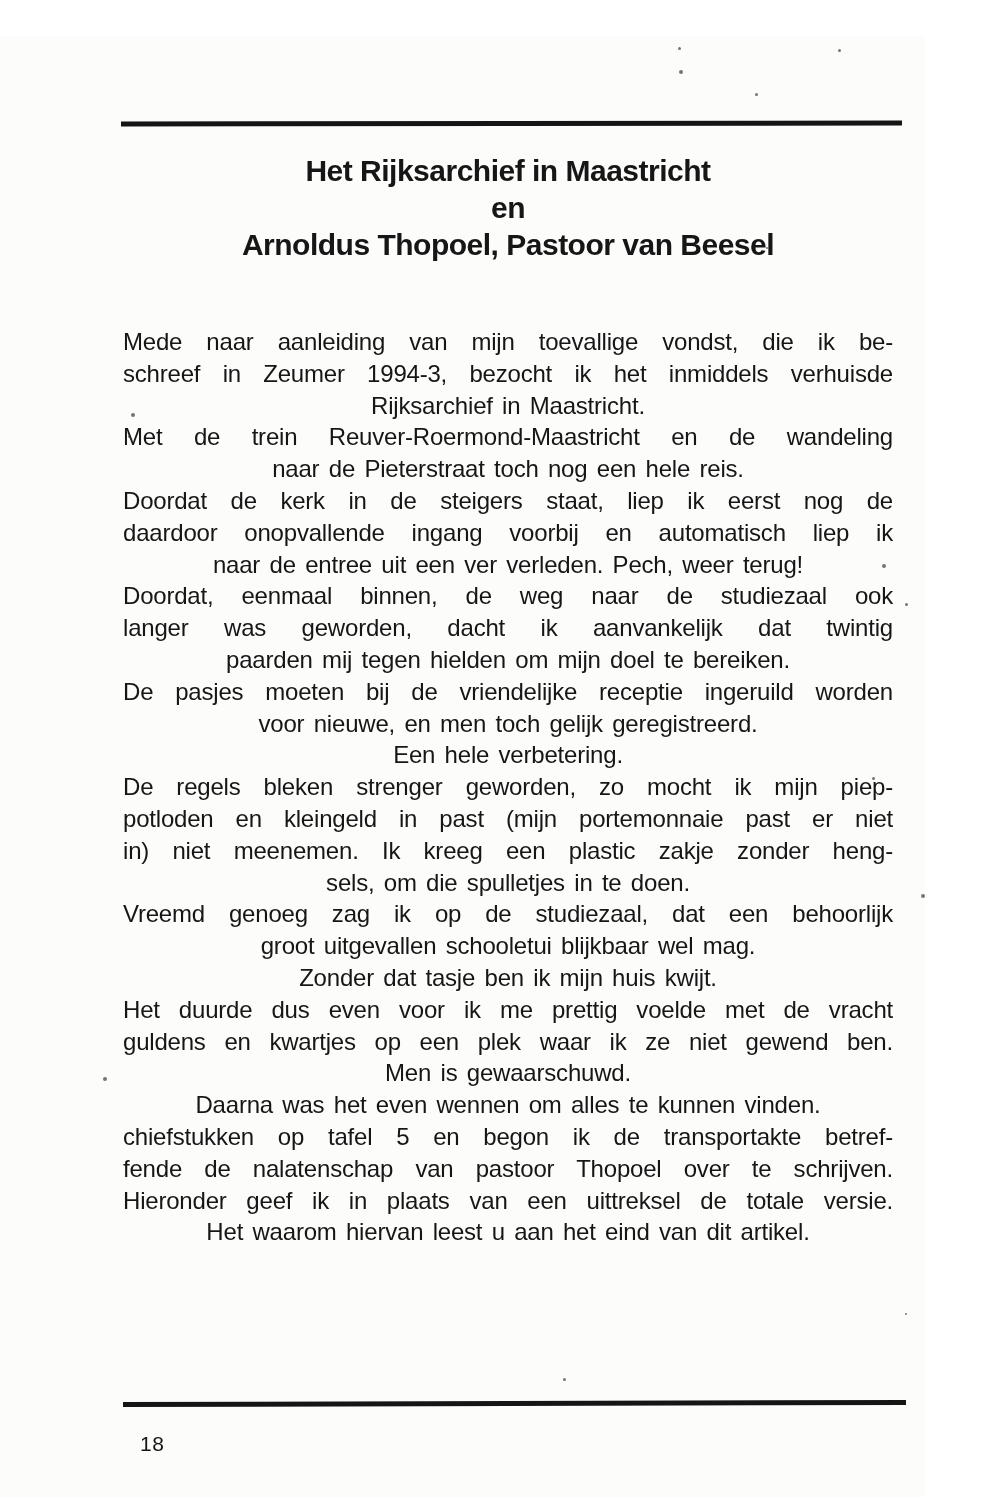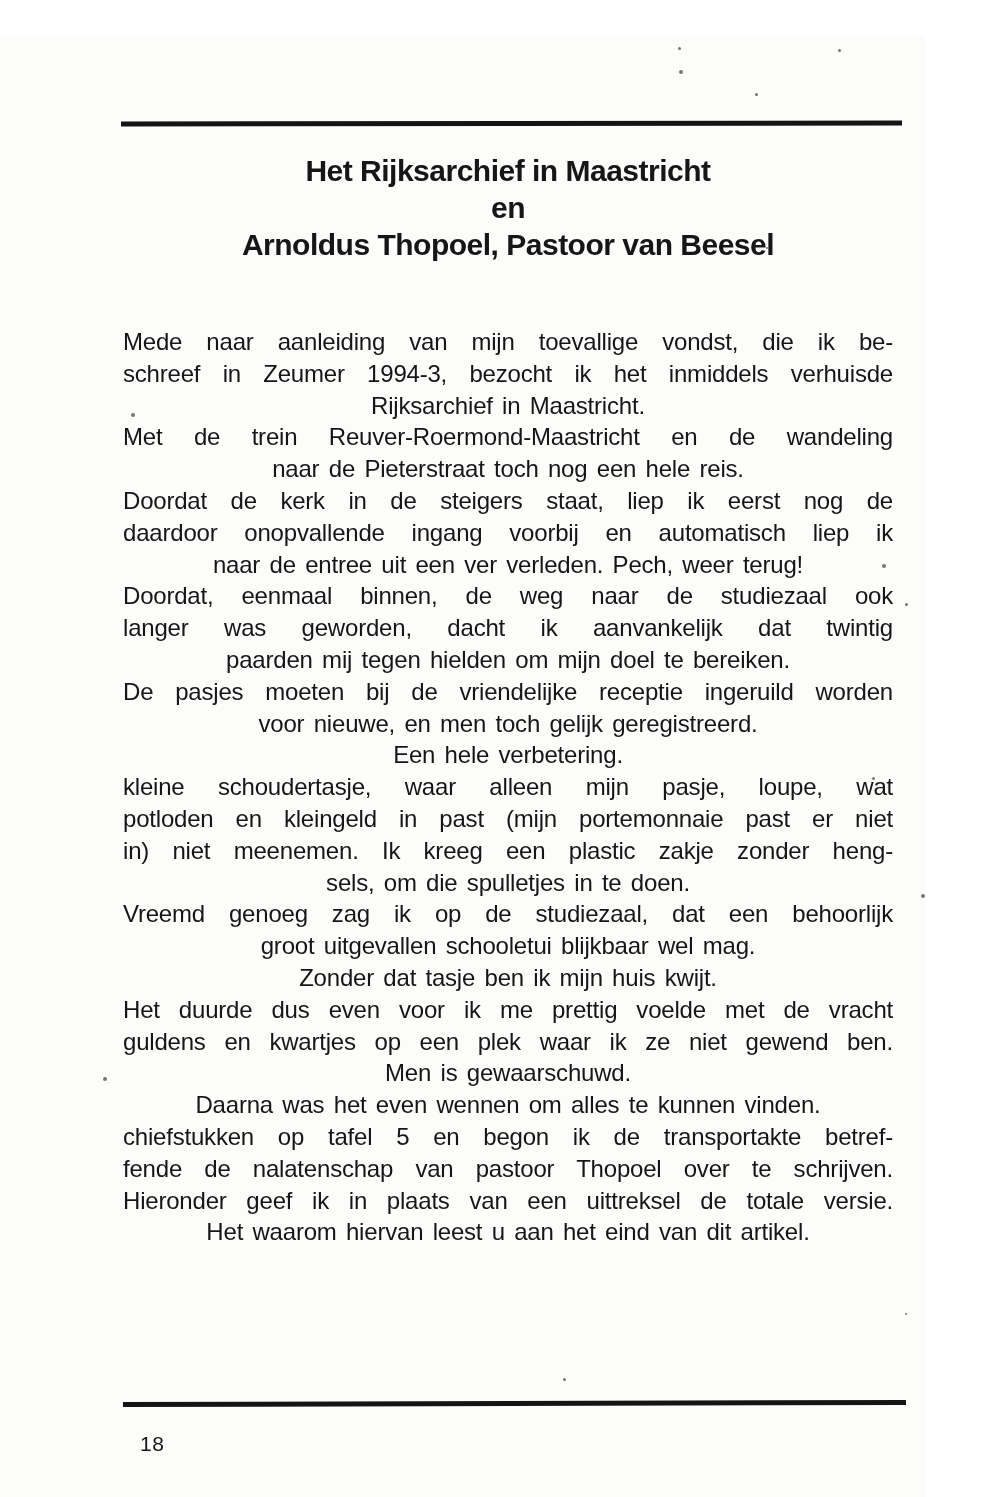--- a/index.html
+++ b/index.html
@@ -78,21 +78,21 @@
       <div class="line">naar de Pieterstraat toch nog een hele reis.</div>
       <div class="line j">Doordat de kerk in de steigers staat, liep ik eerst nog de</div>
       <div class="line j">daardoor onopvallende ingang voorbij en automatisch liep ik</div>
       <div class="line">naar de entree uit een ver verleden. Pech, weer terug!</div>
       <div class="line j">Doordat, eenmaal binnen, de weg naar de studiezaal ook</div>
       <div class="line j">langer was geworden, dacht ik aanvankelijk dat twintig</div>
       <div class="line">paarden mij tegen hielden om mijn doel te bereiken.</div>
       <div class="line j">De pasjes moeten bij de vriendelijke receptie ingeruild worden</div>
       <div class="line">voor nieuwe, en men toch gelijk geregistreerd.</div>
       <div class="line">Een hele verbetering.</div>
-      <div class="line j">kleine schoudertasje, waar alleen mijn pasje, loupe, wat</div>
+      <div class="line j">De regels bleken strenger geworden, zo mocht ik mijn piep-</div>
       <div class="line j">potloden en kleingeld in past (mijn portemonnaie past er niet</div>
       <div class="line j">in) niet meenemen. Ik kreeg een plastic zakje zonder heng-</div>
       <div class="line">sels, om die spulletjes in te doen.</div>
       <div class="line j">Vreemd genoeg zag ik op de studiezaal, dat een behoorlijk</div>
       <div class="line">groot uitgevallen schooletui blijkbaar wel mag.</div>
       <div class="line">Zonder dat tasje ben ik mijn huis kwijt.</div>
       <div class="line j">Het duurde dus even voor ik me prettig voelde met de vracht</div>
       <div class="line j">guldens en kwartjes op een plek waar ik ze niet gewend ben.</div>
       <div class="line">Men is gewaarschuwd.</div>
       <div class="line">Daarna was het even wennen om alles te kunnen vinden.</div>

